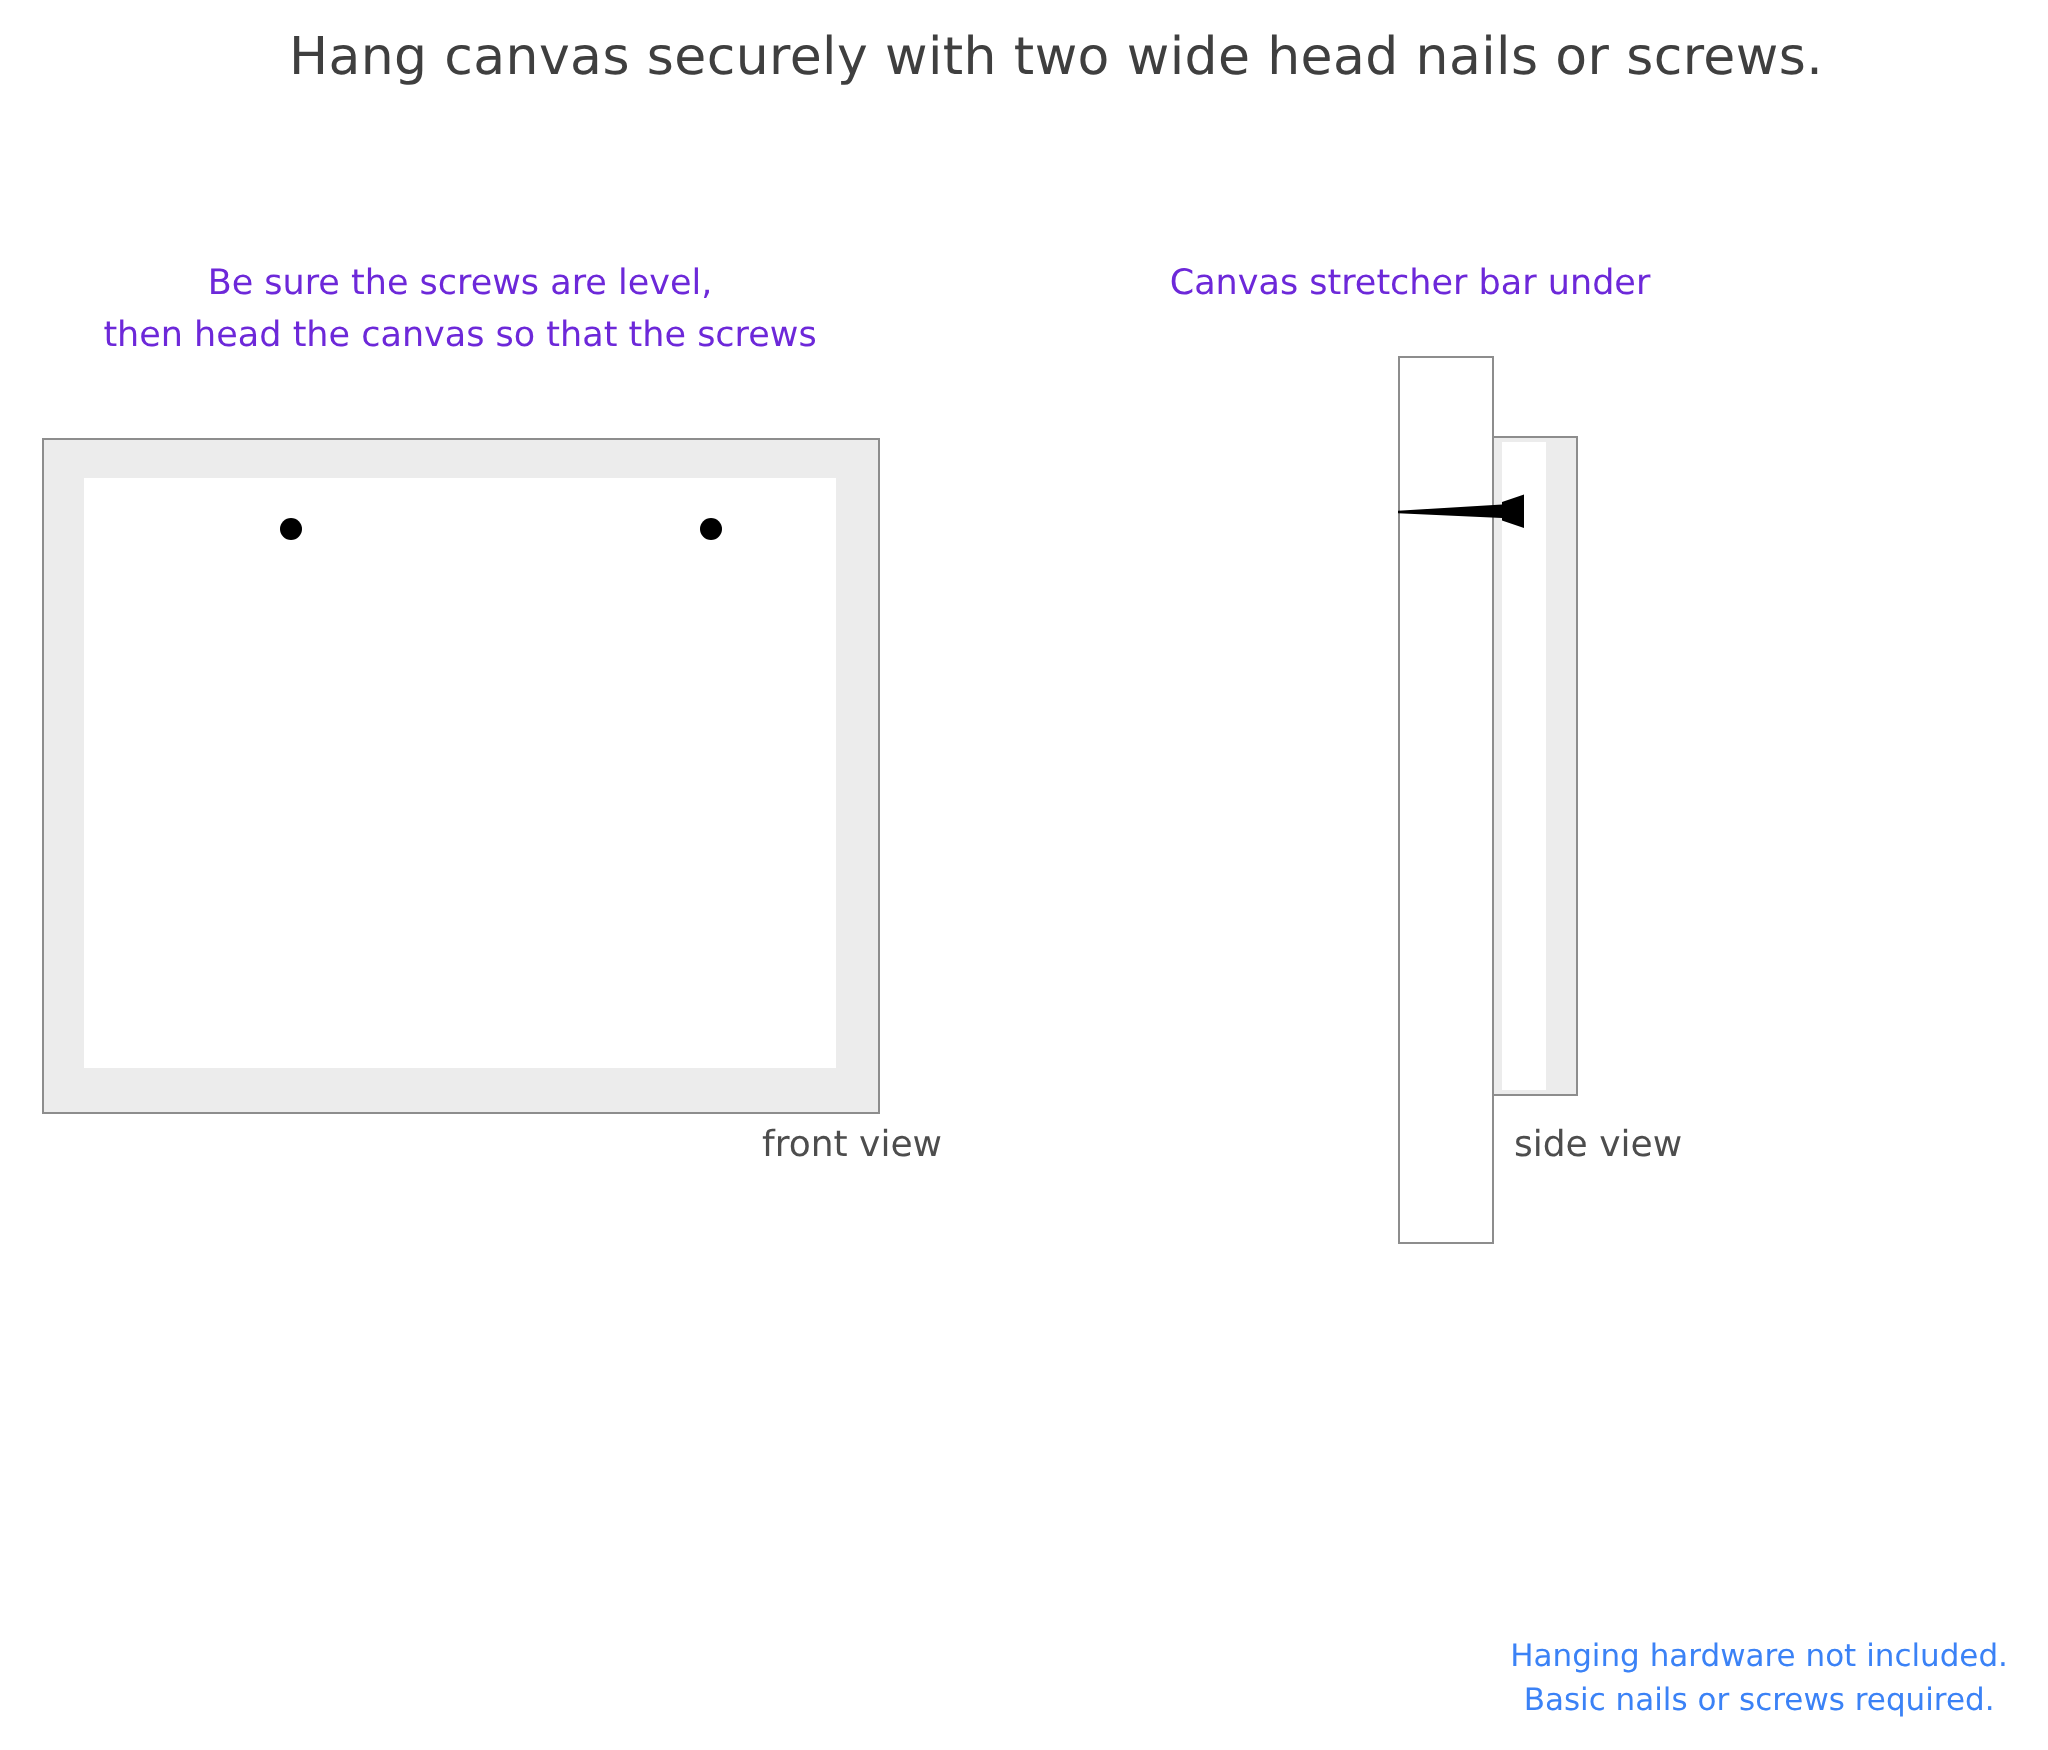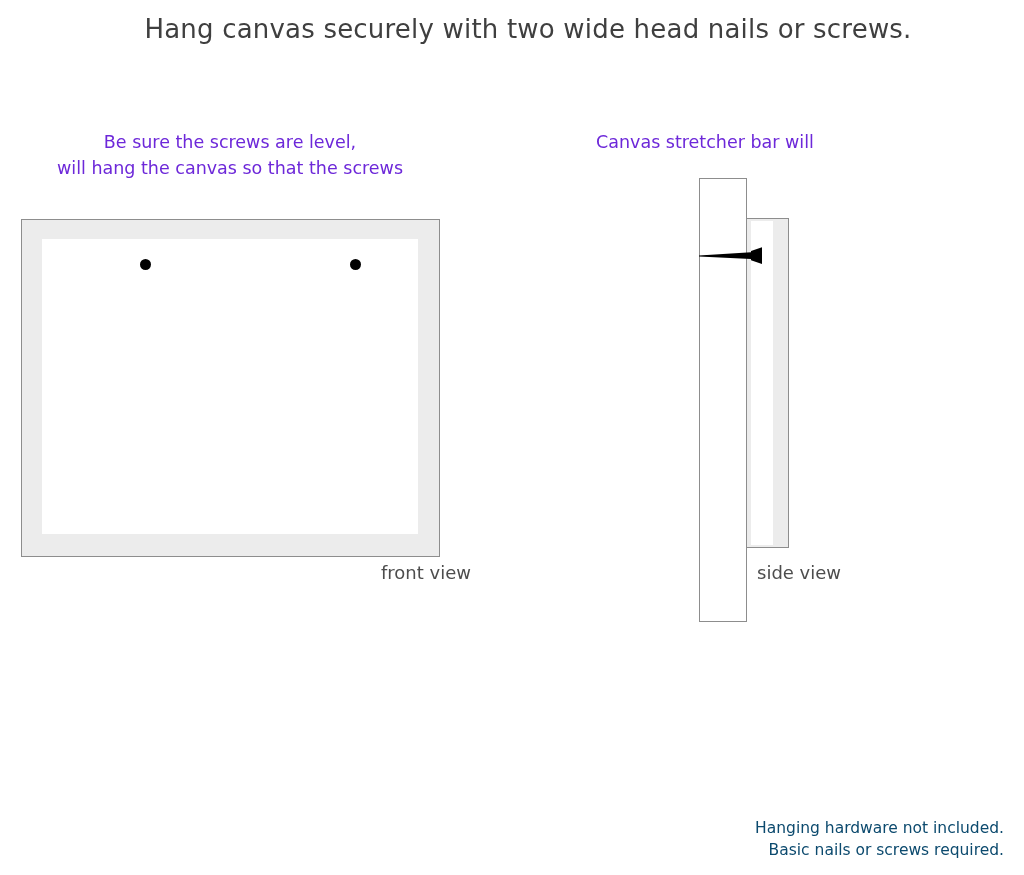--- a/index.html
+++ b/index.html
@@ -145,39 +145,39 @@
     height: 24px;
     z-index: 3;
     overflow: visible;
   }
 
   
   .footer {
     position: absolute;
     right: 20px;
     bottom: 14px;
-    text-align: right;
+    text-align: center;
     font-size: 15.5px;
     line-height: 22px;
-    color: #0c4a6e;
+    color: #3b82f6;
   }
   .footer .line { display: block; white-space: nowrap; }
 </style>
 </head>
 <body>
 
 <div class="title">Hang canvas securely with two wide head nails or screws.</div>
 
 <div class="caption caption-left">
   <span class="line">Be sure the screws are level,</span>
-  <span class="line">will hang the canvas so that the screws</span>
+  <span class="line">then head the canvas so that the screws</span>
 </div>
 
 <div class="caption caption-right">
-  <span class="line">Canvas stretcher bar will</span>
+  <span class="line">Canvas stretcher bar under</span>
 </div>
 
 <div class="front-view">
   <div class="canvas-frame">
     <div class="canvas-inner">
       <span class="screw-dot screw-dot-left"></span>
       <span class="screw-dot screw-dot-right"></span>
     </div>
   </div>
 </div>

